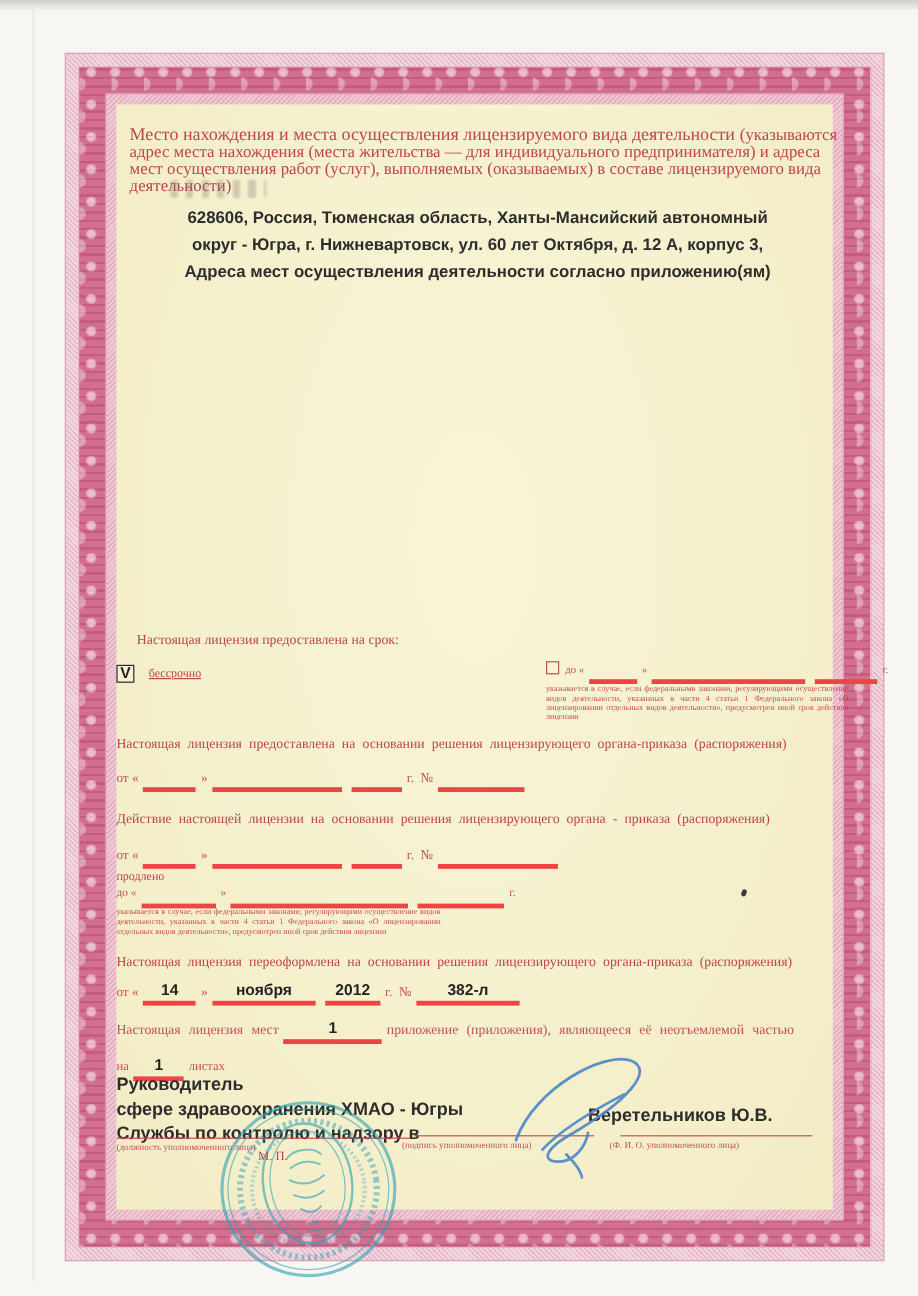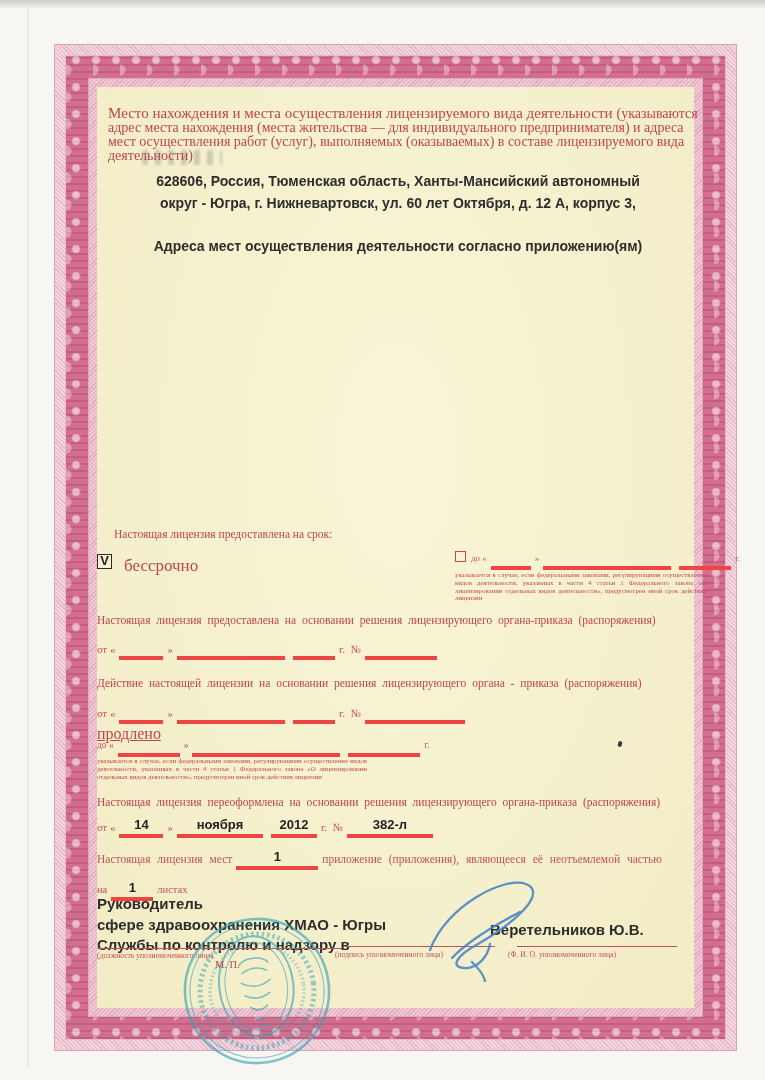--- a/index.html
+++ b/index.html
@@ -33,38 +33,38 @@
   .red{color:#c0444f;}
   .redsm{color:#c64a56;}
   .blk{color:#2d2d2d;font-family:"Liberation Sans",sans-serif;font-weight:bold;}
   .hdr{left:108px;top:106px;width:590px;line-height:13px;}
   .hdr .main{font-size:15px;}
   .hdr .paren{font-size:14px;}
   .smudge{left:142px;top:150px;width:80px;height:15px;border-radius:3px;
           background:repeating-linear-gradient(90deg,rgba(110,110,110,.28) 0 6px,rgba(110,110,110,0) 6px 13px);
           filter:blur(1px);}
   .addr{left:95px;top:171px;width:606px;text-align:center;font-size:14px;line-height:21.5px;}
-  .addr .apx{margin-top:22px;}
+  .addr .apx{margin-top:2px;}
 
   .sec-head{font-size:11.5px;}
   .stretch{width:608px;word-spacing:3px;}
   .term-head{left:114px;top:528px;}
   .cb{left:97px;top:554px;width:13px;height:13px;border:1.6px solid #2a2a2a;
       font:bold 13px "Liberation Sans",sans-serif;color:#1e1e1e;line-height:12px;text-align:center;background:rgba(255,255,255,.15);}
-  .cb-label{left:124px;top:556px;font-size:17px;}
+  .cb-label{left:124px;top:556px;font-size:10px;text-decoration:underline;}
   .until-row{left:455px;top:551px;width:255px;font-size:9px;}
   .cb2{display:inline-block;width:9px;height:9px;border:1px solid #c64a56;vertical-align:-1px;margin-right:5px;}
   .tiny-note{font-size:6.8px;line-height:7.8px;text-align:justify;}
   .until-note{left:455px;top:571px;width:252px;}
 
   .granted-head{left:97px;top:614px;}
   .granted-line{left:97px;top:643px;}
   .action-head{left:97px;top:677px;}
   .action-line{left:97px;top:707px;}
-  .prolong-label{left:97px;top:725px;font-size:16px;text-decoration:underline;}
+  .prolong-label{left:97px;top:725px;font-size:10px;}
   .prolong-line{left:97px;top:740px;font-size:9.5px;}
   .prolong-note{left:97px;top:757px;width:270px;}
   .reissued-head{left:97px;top:796px;}
   .reissued-line{left:97px;top:821px;}
   .speck{left:618px;top:741px;width:4px;height:6px;background:#3a3a3a;border-radius:2px;transform:rotate(18deg);}
 
   .formline{font-size:11px;color:#c4505c;white-space:nowrap;}
   .slot{display:inline-block;border-bottom:4px solid #ef4444;height:13px;margin:0 4px;position:relative;vertical-align:baseline;}
   .slot .val{position:absolute;left:50%;transform:translateX(-50%);top:-4px;
              font:bold 13px "Liberation Sans",sans-serif;color:#222;white-space:nowrap;}

